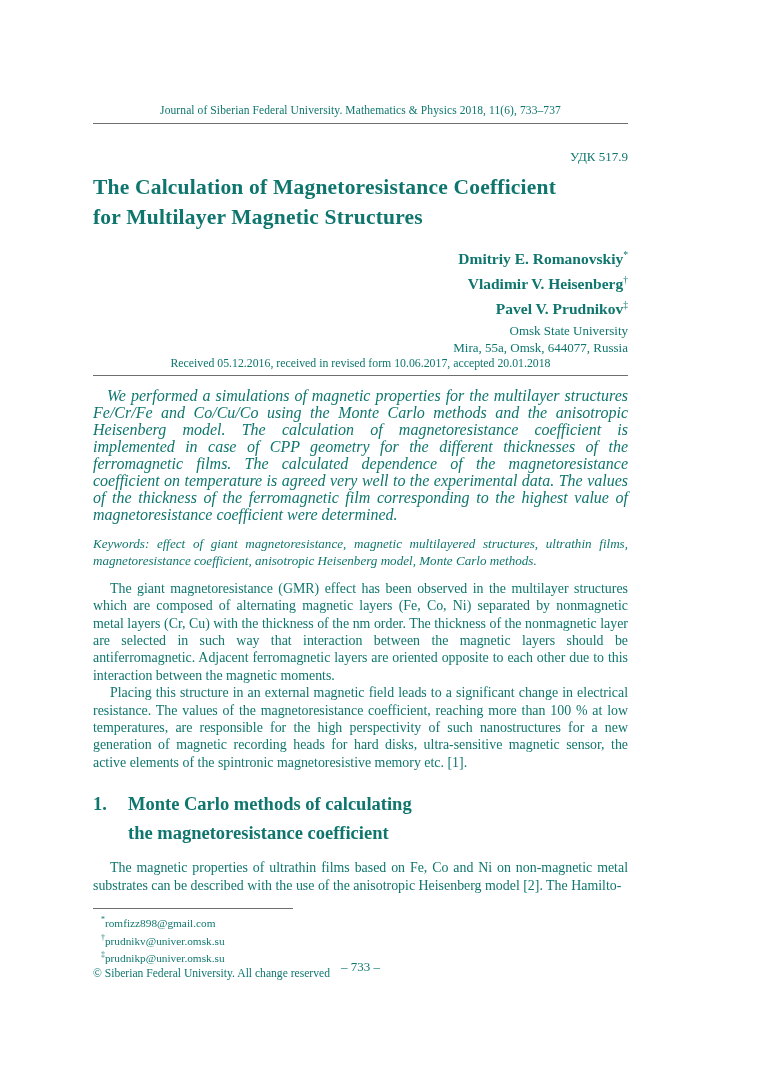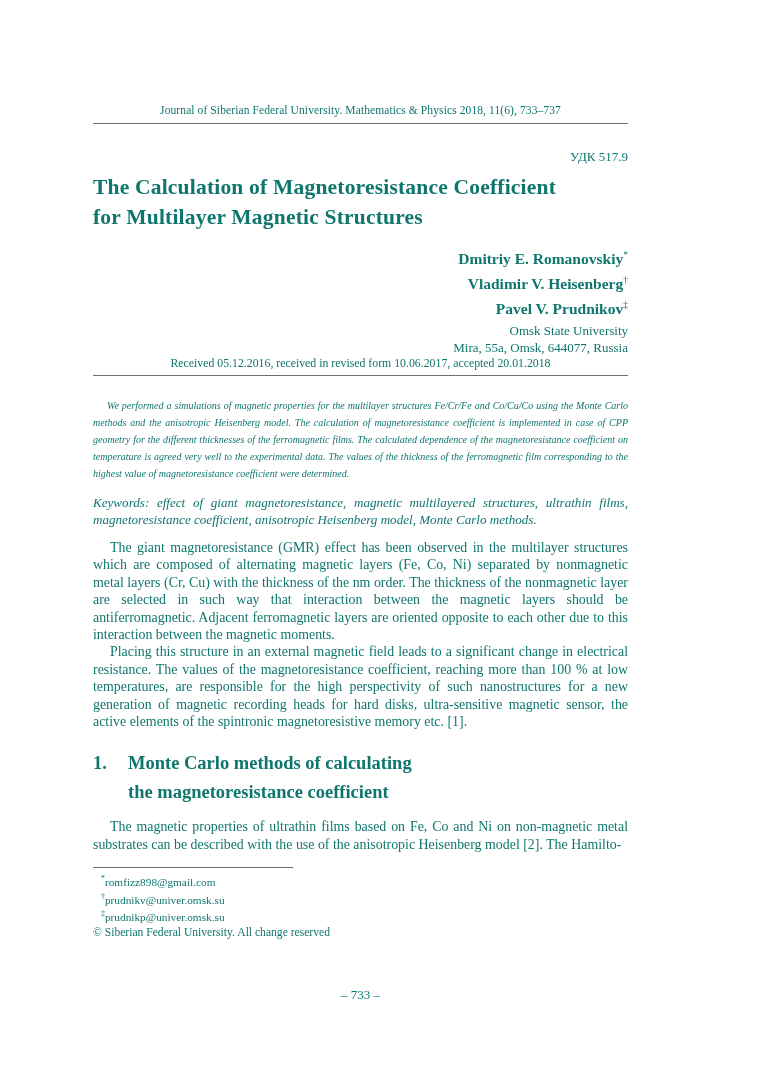--- a/index.html
+++ b/index.html
@@ -62,23 +62,23 @@
     margin-top: 3px;
   }
   .received {
     text-align: center;
     font-size: 11.8px;
     line-height: 14px;
     padding-bottom: 5px;
     border-bottom: 1.2px solid #6e6e6e;
   }
   .abstract {
-    margin-top: 22px;
+    margin-top: 12px;
     font-style: italic;
-    font-size: 10px;
+    font-size: 16px;
     line-height: 16.9px;
     text-align: justify;
     text-indent: 14px;
   }
   .keywords {
     margin-top: 11px;
     font-style: italic;
     font-size: 13.1px;
     line-height: 17px;
     text-align: justify;
@@ -130,21 +130,21 @@
   .footnote-line sup {
     font-size: 70%;
   }
   .copyright-line {
     font-size: 11.6px;
     line-height: 15px;
     padding-left: 0;
   }
   .page-number {
     position: absolute;
-    top: 987px;
+    top: 959px;
     left: 93px;
     width: 535px;
     text-align: center;
     font-size: 13px;
   }
 </style>
 </head>
 <body>
 
 <div class="page">

